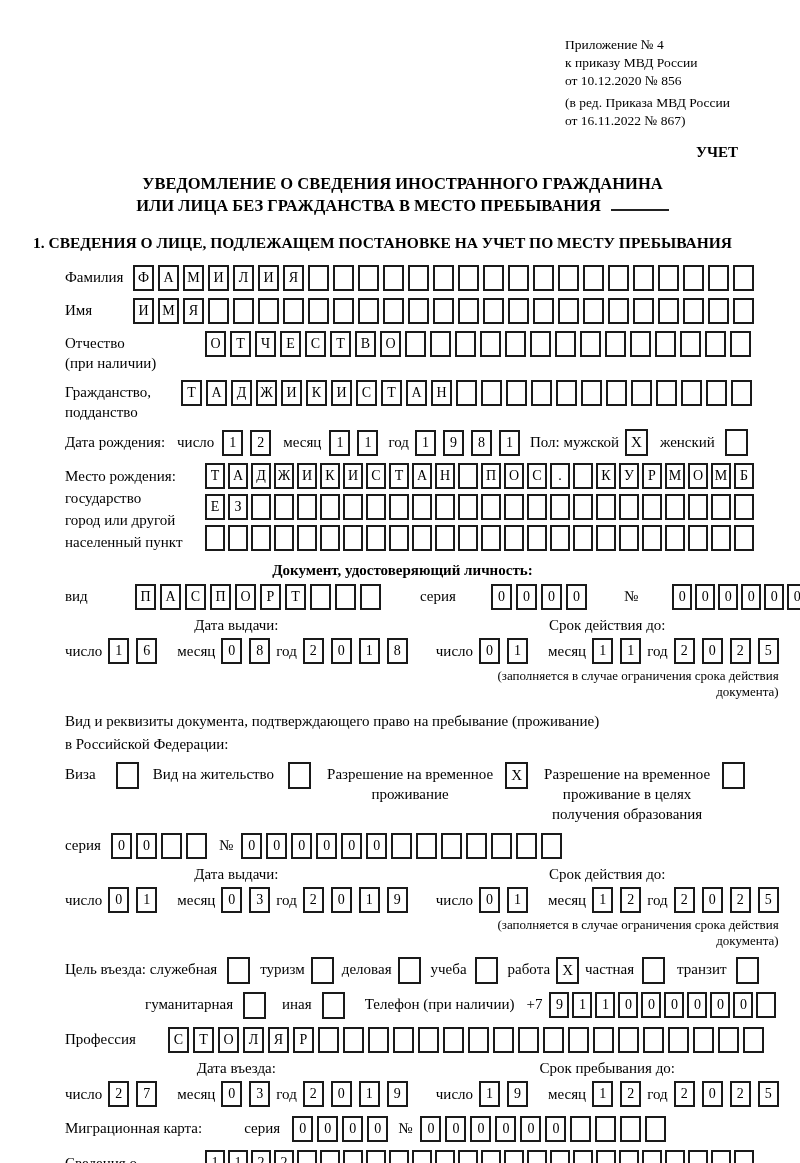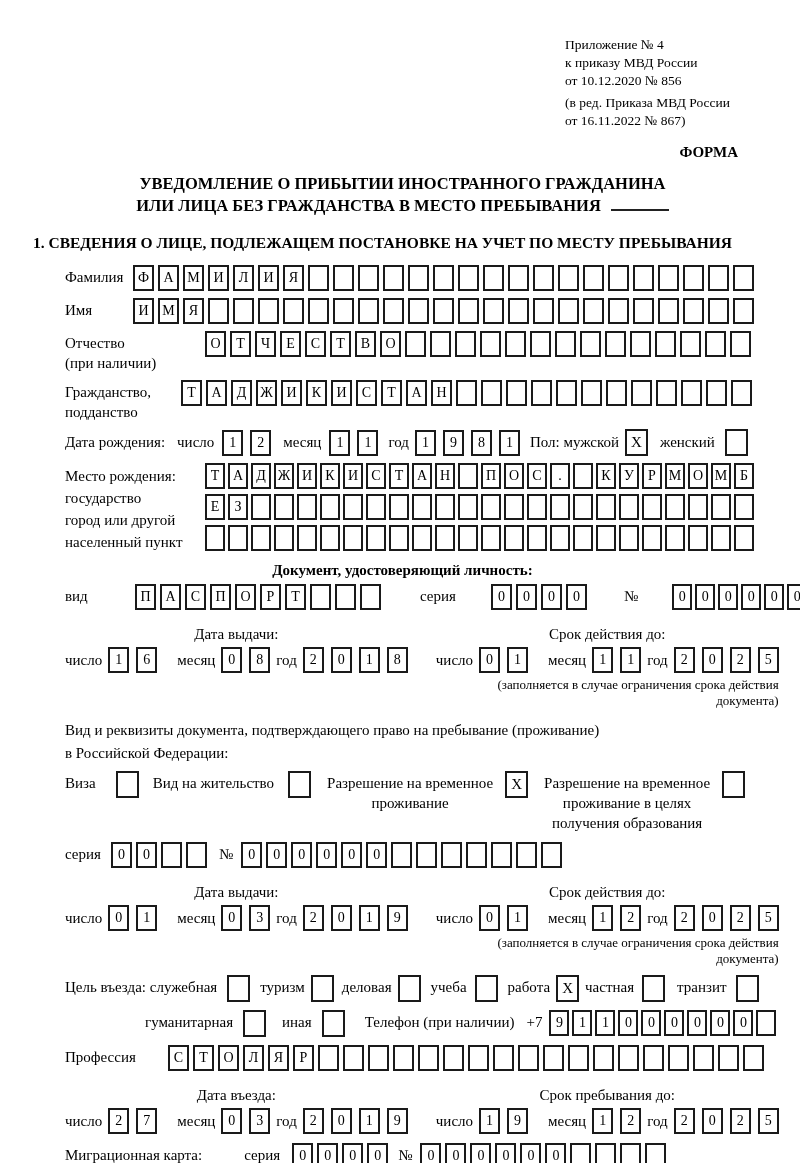--- a/index.html
+++ b/index.html
@@ -40,21 +40,21 @@
 
   
   .chk { width:23px; height:27px; border:2px solid #1a1a1a; display:inline-flex;
          align-items:center; justify-content:center; font-size:15px; flex:none; background:#fff; }
 
   .stack { display:flex; flex-direction:column; gap:5px; }
 
   .doc-heading { text-align:center; font-weight:bold; margin-top:9px; margin-left:-30px; }
 
   
-  .dates { display:flex; margin-top:16px;gap:28px; }
+  .dates { display:flex; margin-top:7px;gap:28px; }
   .dhalf { width:352px; }
   .dhalf.right { flex:1; }
   .dhead { text-align:center; margin-bottom:4px; }
   .dline { display:flex; align-items:center; gap:6px; white-space:nowrap; }
   .dline .gap { width:8px; }
   .note { font-size:13px; text-align:right; margin-top:4px; }
 
   .intro { margin-top:10px; line-height:23px; }
 
   
@@ -72,24 +72,24 @@
 <div class="page">
 
   <div class="hdr-note">
     <div>Приложение № 4</div>
     <div>к приказу МВД России</div>
     <div>от 10.12.2020 № 856</div>
     <div class="rev">(в ред. Приказа МВД России</div>
     <div>от 16.11.2022 № 867)</div>
   </div>
 
-  <div class="forma">ФОРМА</div>
+  <div class="forma">УЧЕТ</div>
 
   <div class="title">
-    <div>УВЕДОМЛЕНИЕ О ПРИБЫТИИ ИНОСТРАННОГО ГРАЖДАНИНА</div>
+    <div>УВЕДОМЛЕНИЕ О СВЕДЕНИЯ ИНОСТРАННОГО ГРАЖДАНИНА</div>
     <div>
       <span>ИЛИ ЛИЦА БЕЗ ГРАЖДАНСТВА В МЕСТО ПРЕБЫВАНИЯ</span><span class="title-underline"></span>
     </div>
   </div>
 
   <div class="sec-heading">1. СВЕДЕНИЯ О ЛИЦЕ, ПОДЛЕЖАЩЕМ ПОСТАНОВКЕ НА УЧЕТ ПО МЕСТУ ПРЕБЫВАНИЯ</div>
 
   <div class="row" style="margin-top:13px;">
     <span class="lbl w68">Фамилия</span>
     <span class="cells">

